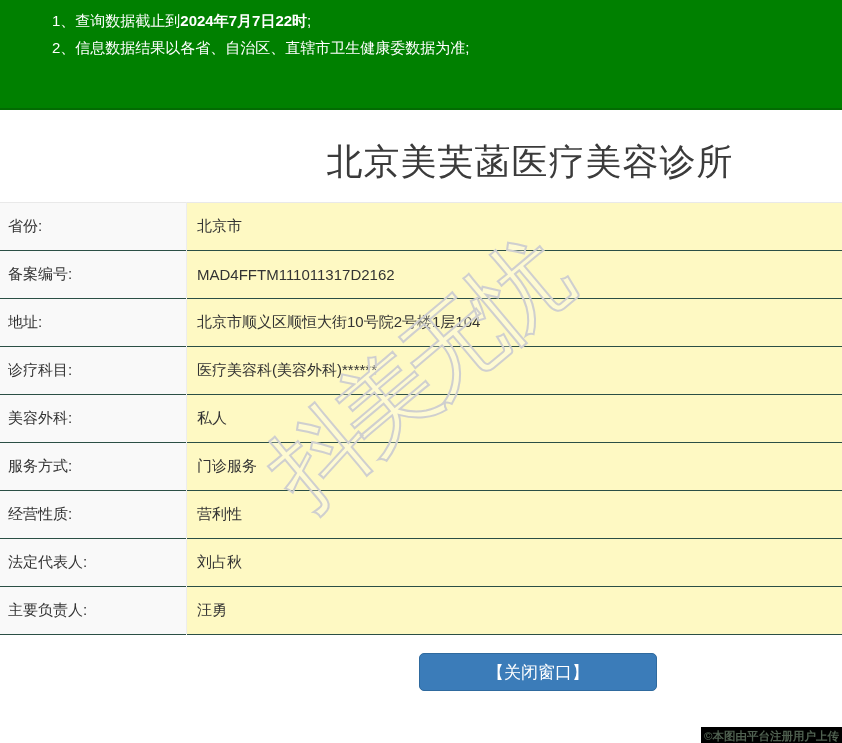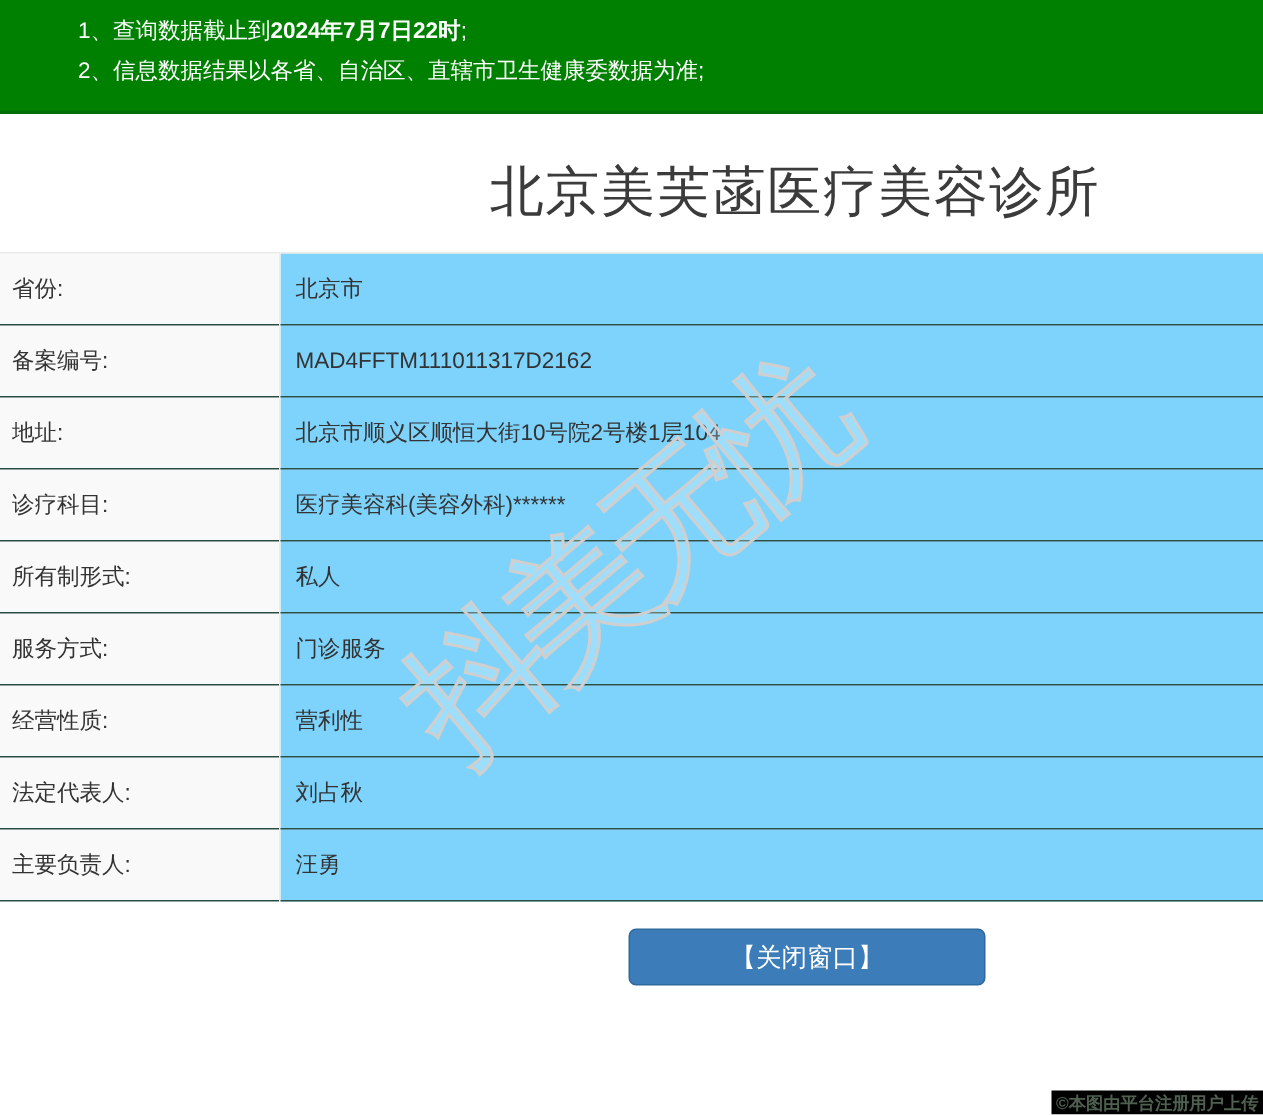--- a/index.html
+++ b/index.html
@@ -6,21 +6,21 @@
   body {
     width: 842px; height: 743px;
     overflow: hidden; position: relative;
     background: #ffffff;
     font-family: "Liberation Sans", "DejaVu Sans", sans-serif;
   }
 
   
   .notice-bar {
     box-sizing: border-box;
-    width: 842px; height: 76px;
+    width: 842px; height: 110px;
     background: #008000;
     border-bottom: 2px solid #026b02;
     color: #ffffff;
     padding: 7px 10px 0 52px;
   }
   .notice-line {
     font-size: 15px;
     line-height: 27px;
     white-space: nowrap;
   }
@@ -55,21 +55,21 @@
     vertical-align: middle;
   }
   td.cell-label {
     width: 177px;
     background: #f9f9f9;
     border-right: 1px solid #ededed;
     padding-left: 8px;
   }
   td.cell-value {
     padding-left: 10px;
-    background: #7dd3fc;
+    background: #fef9c3;
   }
 
   
   .button-row { margin-top: 18px; text-align: center; height: 40px; }
   .close-button {
     position: relative; left: 117px;
     width: 238px; height: 38px;
     background: #3b7cb9;
     border: 1px solid #2f6a9e;
     border-radius: 5px;
@@ -133,21 +133,21 @@
       </tr>
       <tr class="record-row">
         <td class="cell-label">地址:</td>
         <td class="cell-value">北京市顺义区顺恒大街10号院2号楼1层104</td>
       </tr>
       <tr class="record-row">
         <td class="cell-label">诊疗科目:</td>
         <td class="cell-value">医疗美容科(美容外科)******</td>
       </tr>
       <tr class="record-row">
-        <td class="cell-label">所有制形式:</td>
+        <td class="cell-label">美容外科:</td>
         <td class="cell-value">私人</td>
       </tr>
       <tr class="record-row">
         <td class="cell-label">服务方式:</td>
         <td class="cell-value">门诊服务</td>
       </tr>
       <tr class="record-row">
         <td class="cell-label">经营性质:</td>
         <td class="cell-value">营利性</td>
       </tr>

